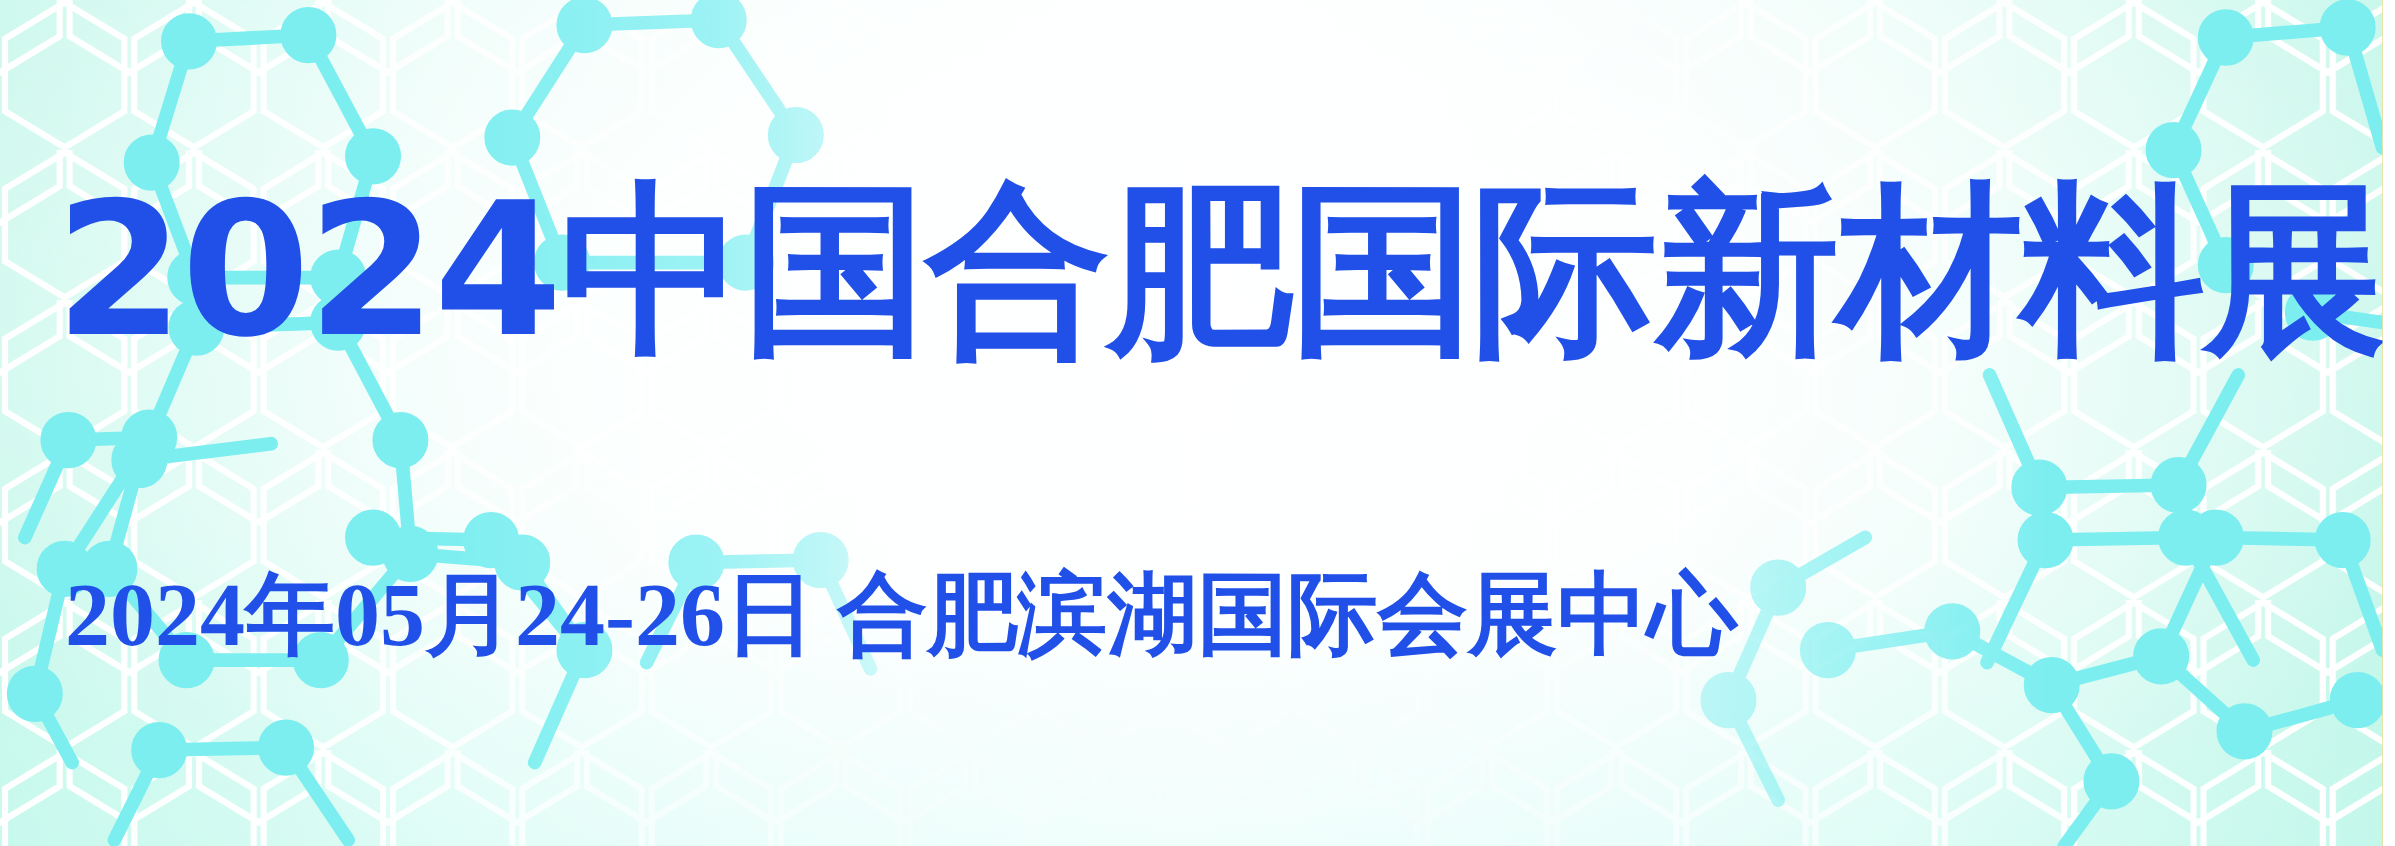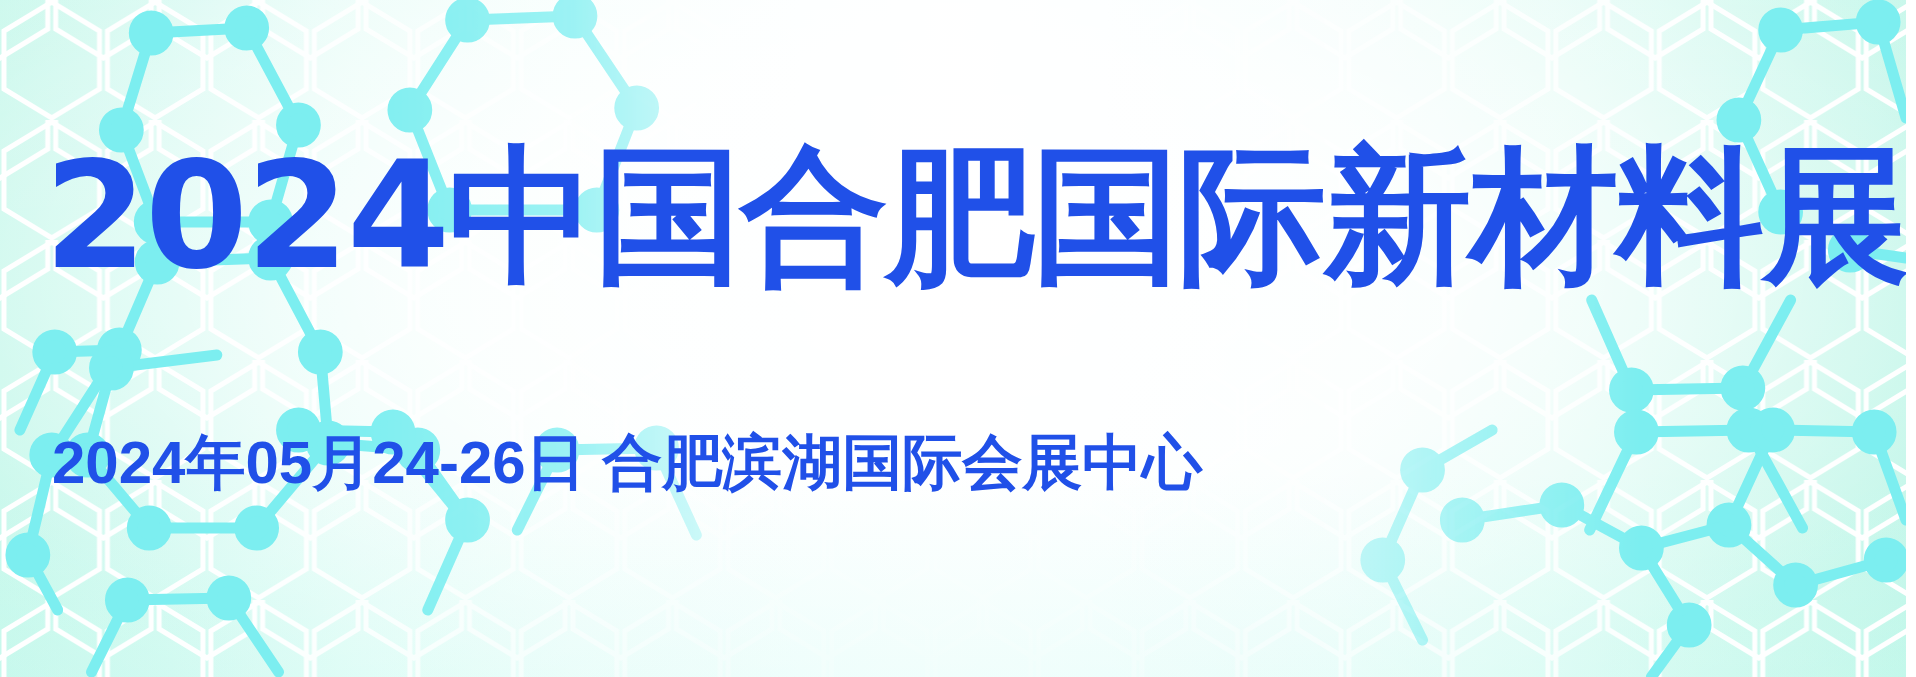--- a/index.html
+++ b/index.html
@@ -57,28 +57,28 @@
     line-height:1;
     font-weight:bold;
     color:#2050e8;
     letter-spacing:-2px;
     white-space:nowrap;
     font-family:"DejaVu Sans","Liberation Sans",sans-serif;
   }
   .subtitle{
     position:absolute;
     left:52px;
-    top:433px;
-    font-size:60px;
+    top:456px;
+    font-size:72px;
     line-height:1;
     font-weight:bold;
     color:#2050e8;
     letter-spacing:0px;
     white-space:nowrap;
-    font-family:Liberation Sans, sans-serif;
+    font-family:Liberation Serif, serif;
   }
 </style>
 </head>
 <body>
 
 <div id="banner">
 
   <div class="bg-base"></div>
   <div class="bg-vert"></div>
 

